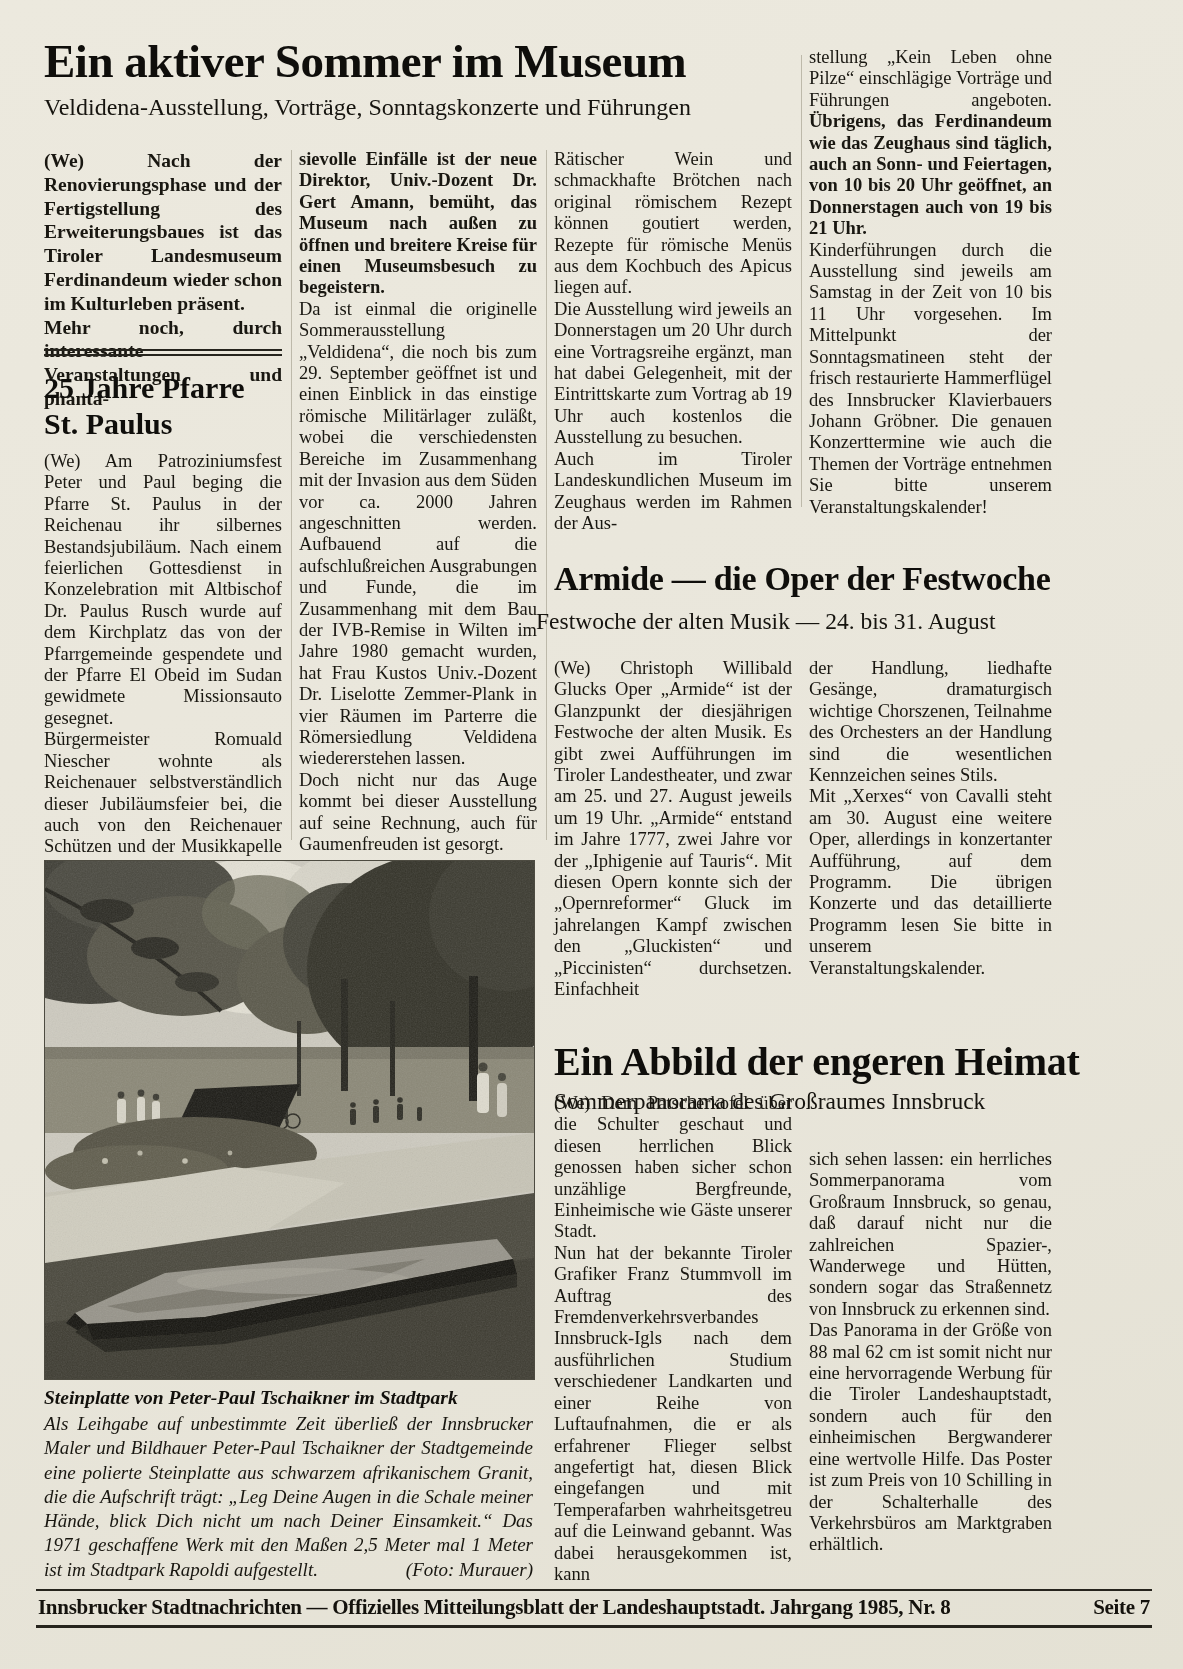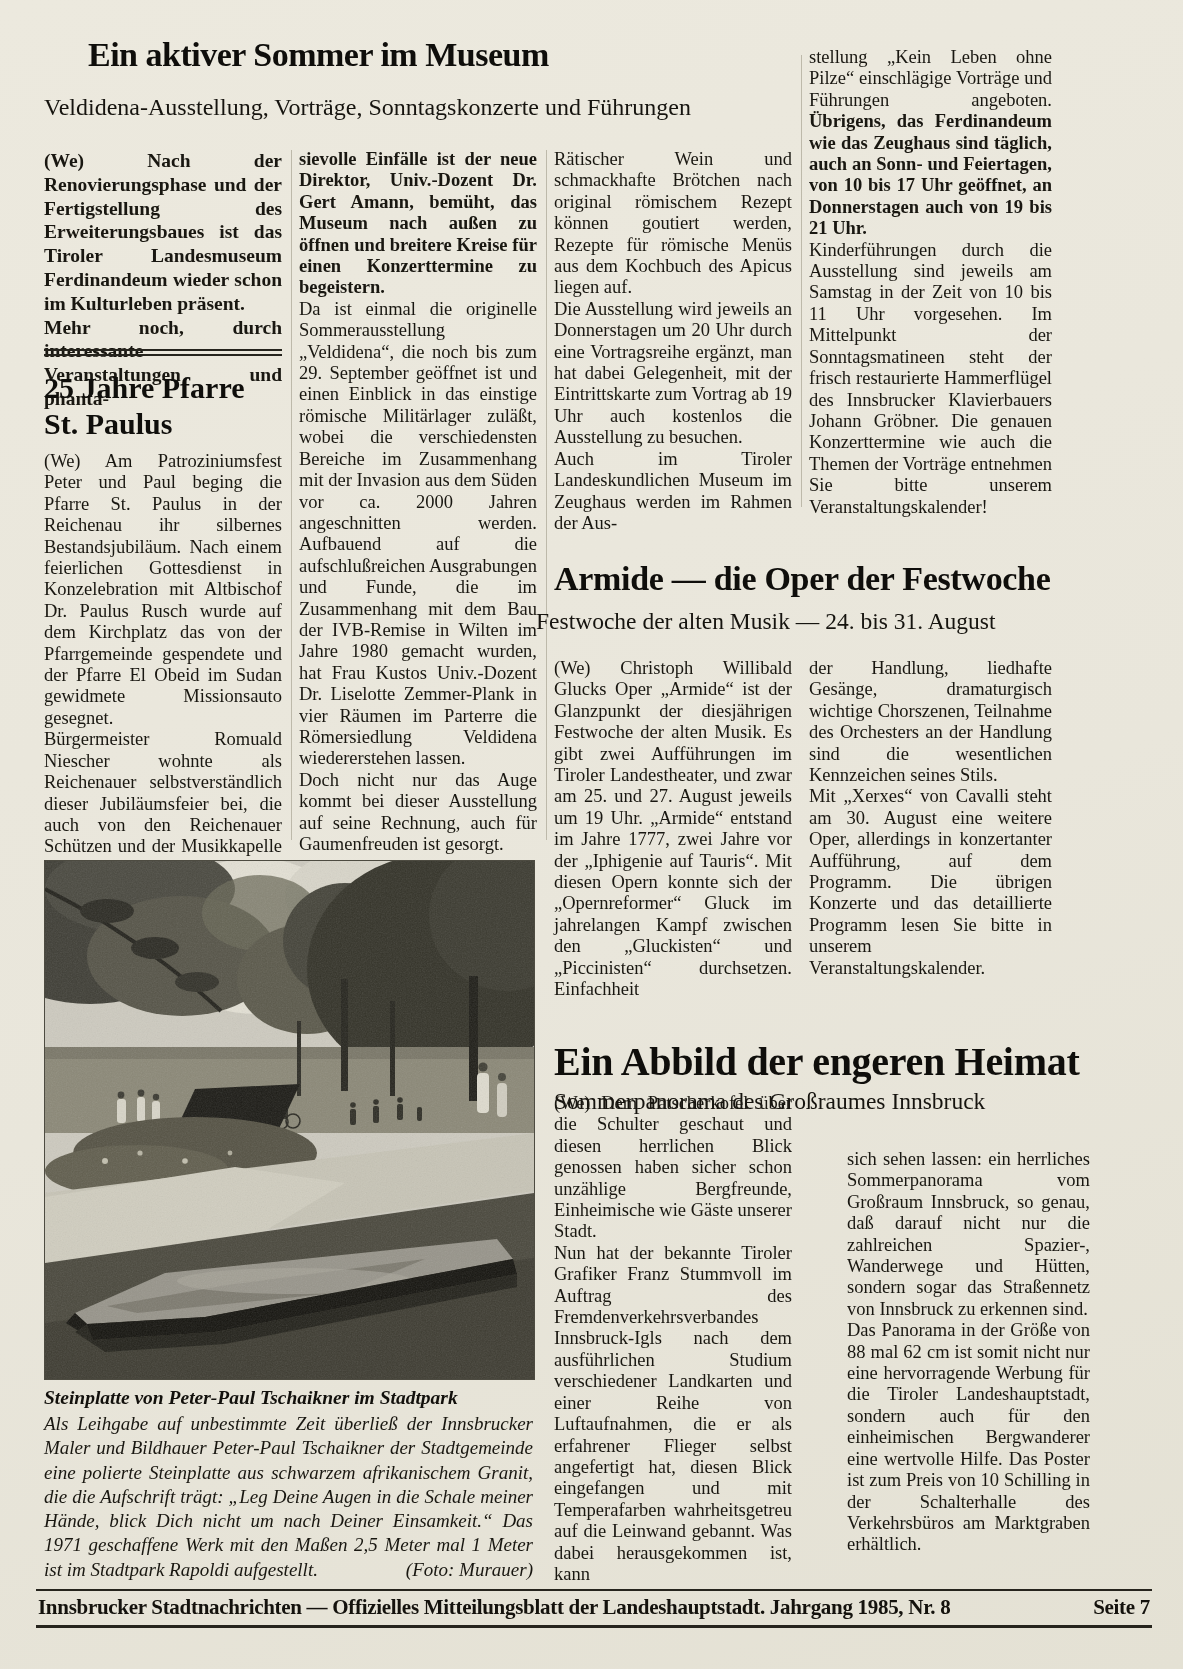--- a/index.html
+++ b/index.html
@@ -7,21 +7,21 @@
     position:relative;
     width:1183px;height:1669px;
     margin:0 auto;
     background:linear-gradient(160deg,#ece9de 0%,#e9e6db 55%,#e4e1d4 100%);
     font-family:"Liberation Serif","DejaVu Serif",serif;
     color:#191711;
     overflow:hidden;
   }
   .abs{position:absolute;}
   
-  .main-headline{font-size:34px;font-weight:bold;letter-spacing:-0.5px;line-height:1.02;color:#0f0e0b;margin-left:44px;}
+  .main-headline{font-size:47px;font-weight:bold;letter-spacing:-0.5px;line-height:1.02;color:#0f0e0b;}
   .main-subhead{font-size:24px;line-height:1.1;color:#16140f;}
   .sec-headline{font-size:34px;font-weight:bold;letter-spacing:-0.3px;color:#0f0e0b;white-space:nowrap;}
   .sec-headline.abbild{font-size:40px;}
   .sec-subhead{font-size:23.5px;color:#16140f;white-space:nowrap;}
   .small-headline{font-size:30px;line-height:36px;font-weight:bold;white-space:pre-line;color:#0f0e0b;}
   
   .copy p{margin:0;text-align:justify;font-size:18.5px;line-height:21.4px;}
   .copy p.lead1{font-weight:bold;font-size:19.5px;line-height:23.8px;}
   .copy p.leadbold{font-weight:bold;}
   .boldrun{font-weight:bold;}
@@ -60,53 +60,53 @@
 
   <div class="abs double-rule" style="left:44px;top:349px;width:238px;"></div>
   <div class="abs small-headline" style="left:44px;top:370px;width:238px;">25 Jahre Pfarre
 St. Paulus</div>
   <div class="abs copy" style="left:44px;top:451px;width:238px;">
     <p>(We) Am Patroziniumsfest Peter und Paul beging die Pfarre St. Paulus in der Reichenau ihr silbernes Bestandsjubiläum. Nach einem feierlichen Gottesdienst in Konzelebration mit Altbischof Dr. Paulus Rusch wurde auf dem Kirchplatz das von der Pfarrgemeinde gespendete und der Pfarre El Obeid im Sudan gewidmete Missionsauto gesegnet.</p>
     <p>Bürgermeister Romuald Niescher wohnte als Reichenauer selbstverständlich dieser Jubiläumsfeier bei, die auch von den Reichenauer Schützen und der Musikkapelle umrahmt wurde.</p>
   </div>
 
   <div class="abs copy" style="left:299px;top:149px;width:238px;">
-    <p class="leadbold">sievolle Einfälle ist der neue Direktor, Univ.-Dozent Dr. Gert Amann, bemüht, das Museum nach außen zu öffnen und breitere Kreise für einen Konzerttermine zu begeistern.</p>
+    <p class="leadbold">sievolle Einfälle ist der neue Direktor, Univ.-Dozent Dr. Gert Amann, bemüht, das Museum nach außen zu öffnen und breitere Kreise für einen Museumsbesuch zu begeistern.</p>
     <p>Da ist einmal die originelle Sommerausstellung „Veldidena“, die noch bis zum 29. September geöffnet ist und einen Einblick in das einstige römische Militärlager zuläßt, wobei die verschiedensten Bereiche im Zusammenhang mit der Invasion aus dem Süden vor ca. 2000 Jahren angeschnitten werden. Aufbauend auf die aufschlußreichen Ausgrabungen und Funde, die im Zusammenhang mit dem Bau der IVB-Remise in Wilten im Jahre 1980 gemacht wurden, hat Frau Kustos Univ.-Dozent Dr. Liselotte Zemmer-Plank in vier Räumen im Parterre die Römersiedlung Veldidena wiedererstehen lassen.</p>
     <p>Doch nicht nur das Auge kommt bei dieser Ausstellung auf seine Rechnung, auch für Gaumenfreuden ist gesorgt.</p>
   </div>
 
   <div class="abs copy" style="left:554px;top:149px;width:238px;">
     <p>Rätischer Wein und schmackhafte Brötchen nach original römischem Rezept können goutiert werden, Rezepte für römische Menüs aus dem Kochbuch des Apicus liegen auf.</p>
     <p>Die Ausstellung wird jeweils an Donnerstagen um 20 Uhr durch eine Vortragsreihe ergänzt, man hat dabei Gelegenheit, mit der Eintrittskarte zum Vortrag ab 19 Uhr auch kostenlos die Ausstellung zu besuchen.</p>
     <p>Auch im Tiroler Landeskundlichen Museum im Zeughaus werden im Rahmen der Aus-</p>
   </div>
 
   <div class="abs copy" style="left:809px;top:47px;width:243px;">
-    <p><span>stellung „Kein Leben ohne Pilze“ einschlägige Vorträge und Führungen angeboten. </span><span class="boldrun">Übrigens, das Ferdinandeum wie das Zeughaus sind täglich, auch an Sonn- und Feiertagen, von 10 bis 17 Uhr geöffnet, an Donnerstagen auch von 19 bis 21 Uhr.</span></p>
+    <p><span>stellung „Kein Leben ohne Pilze“ einschlägige Vorträge und Führungen angeboten. </span><span class="boldrun">Übrigens, das Ferdinandeum wie das Zeughaus sind täglich, auch an Sonn- und Feiertagen, von 10 bis 20 Uhr geöffnet, an Donnerstagen auch von 19 bis 21 Uhr.</span></p>
     <p>Kinderführungen durch die Ausstellung sind jeweils am Samstag in der Zeit von 10 bis 11 Uhr vorgesehen. Im Mittelpunkt der Sonntagsmatineen steht der frisch restaurierte Hammerflügel des Innsbrucker Klavierbauers Johann Gröbner. Die genauen Konzerttermine wie auch die Themen der Vorträge entnehmen Sie bitte unserem Veranstaltungskalender!</p>
   </div>
 
   <div class="abs sec-headline" style="left:554px;top:560px;">Armide — die Oper der Festwoche</div>
   <div class="abs sec-subhead" style="left:536px;top:608px;">Festwoche der alten Musik — 24. bis 31. August</div>
   <div class="abs copy" style="left:554px;top:658px;width:238px;">
     <p>(We) Christoph Willibald Glucks Oper „Armide“ ist der Glanzpunkt der diesjährigen Festwoche der alten Musik. Es gibt zwei Aufführungen im Tiroler Landestheater, und zwar am 25. und 27. August jeweils um 19 Uhr. „Armide“ entstand im Jahre 1777, zwei Jahre vor der „Iphigenie auf Tauris“. Mit diesen Opern konnte sich der „Opernreformer“ Gluck im jahrelangen Kampf zwischen den „Gluckisten“ und „Piccinisten“ durchsetzen. Einfachheit</p>
   </div>
   <div class="abs copy" style="left:809px;top:658px;width:243px;">
     <p>der Handlung, liedhafte Gesänge, dramaturgisch wichtige Chorszenen, Teilnahme des Orchesters an der Handlung sind die wesentlichen Kennzeichen seines Stils.</p>
     <p>Mit „Xerxes“ von Cavalli steht am 30. August eine weitere Oper, allerdings in konzertanter Aufführung, auf dem Programm. Die übrigen Konzerte und das detaillierte Programm lesen Sie bitte in unserem Veranstaltungskalender.</p>
   </div>
 
   <div class="abs sec-headline abbild" style="left:554px;top:1038px;">Ein Abbild der engeren Heimat</div>
   <div class="abs sec-subhead" style="left:554px;top:1088px;">Sommerpanorama des Großraumes Innsbruck</div>
   <div class="abs copy" style="left:554px;top:1093px;width:238px;">
     <p>(We) Dem Patscherkofel über die Schulter geschaut und diesen herrlichen Blick genossen haben sicher schon unzählige Bergfreunde, Einheimische wie Gäste unserer Stadt.</p>
     <p>Nun hat der bekannte Tiroler Grafiker Franz Stummvoll im Auftrag des Fremdenverkehrsverbandes Innsbruck-Igls nach dem ausführlichen Studium verschiedener Landkarten und einer Reihe von Luftaufnahmen, die er als erfahrener Flieger selbst angefertigt hat, diesen Blick eingefangen und mit Temperafarben wahrheitsgetreu auf die Leinwand gebannt. Was dabei herausgekommen ist, kann</p>
   </div>
-  <div class="abs copy" style="left:847px;top:1149px;width:243px;">
+  <div class="abs copy" style="left:809px;top:1149px;width:243px;">
     <p>sich sehen lassen: ein herrliches Sommerpanorama vom Großraum Innsbruck, so genau, daß darauf nicht nur die zahlreichen Spazier-, Wanderwege und Hütten, sondern sogar das Straßennetz von Innsbruck zu erkennen sind.</p>
     <p>Das Panorama in der Größe von 88 mal 62 cm ist somit nicht nur eine hervorragende Werbung für die Tiroler Landeshauptstadt, sondern auch für den einheimischen Bergwanderer eine wertvolle Hilfe. Das Poster ist zum Preis von 10 Schilling in der Schalterhalle des Verkehrsbüros am Marktgraben erhältlich.</p>
   </div>
 
   <div class="abs photo" style="left:44px;top:860px;width:489px;height:518px;">
     <svg viewBox="0 0 489 518" preserveAspectRatio="none" aria-hidden="true">
       <defs>
         <filter id="grain" x="0" y="0" width="100%" height="100%">
           <feTurbulence type="fractalNoise" baseFrequency="0.8" numOctaves="2" stitchTiles="stitch"></feTurbulence>
           <feColorMatrix type="saturate" values="0"></feColorMatrix>

